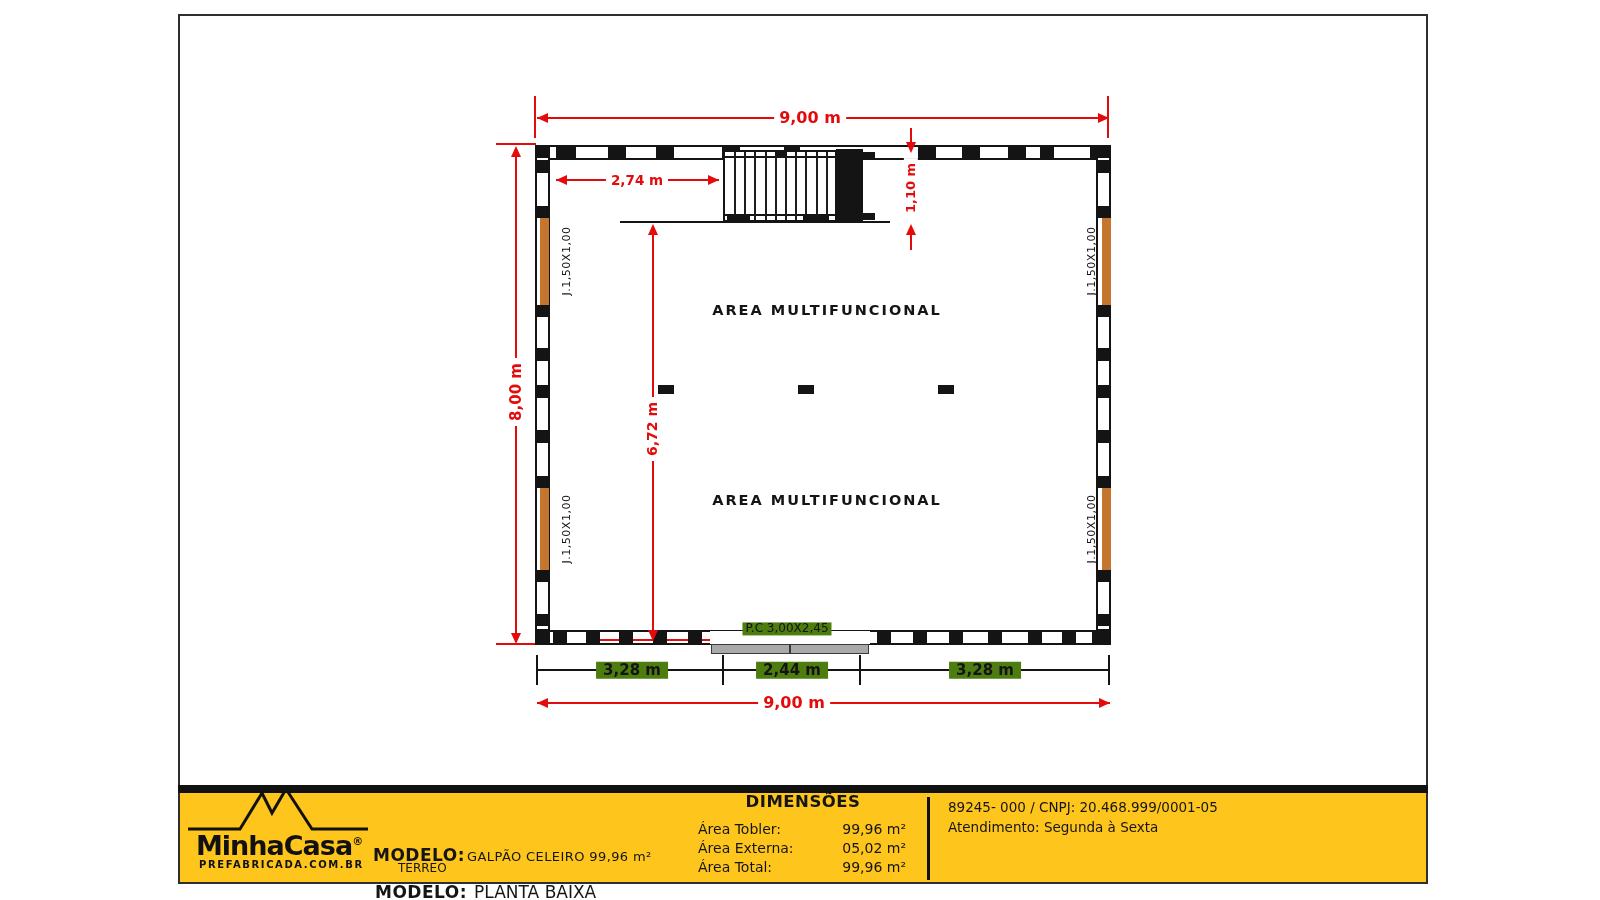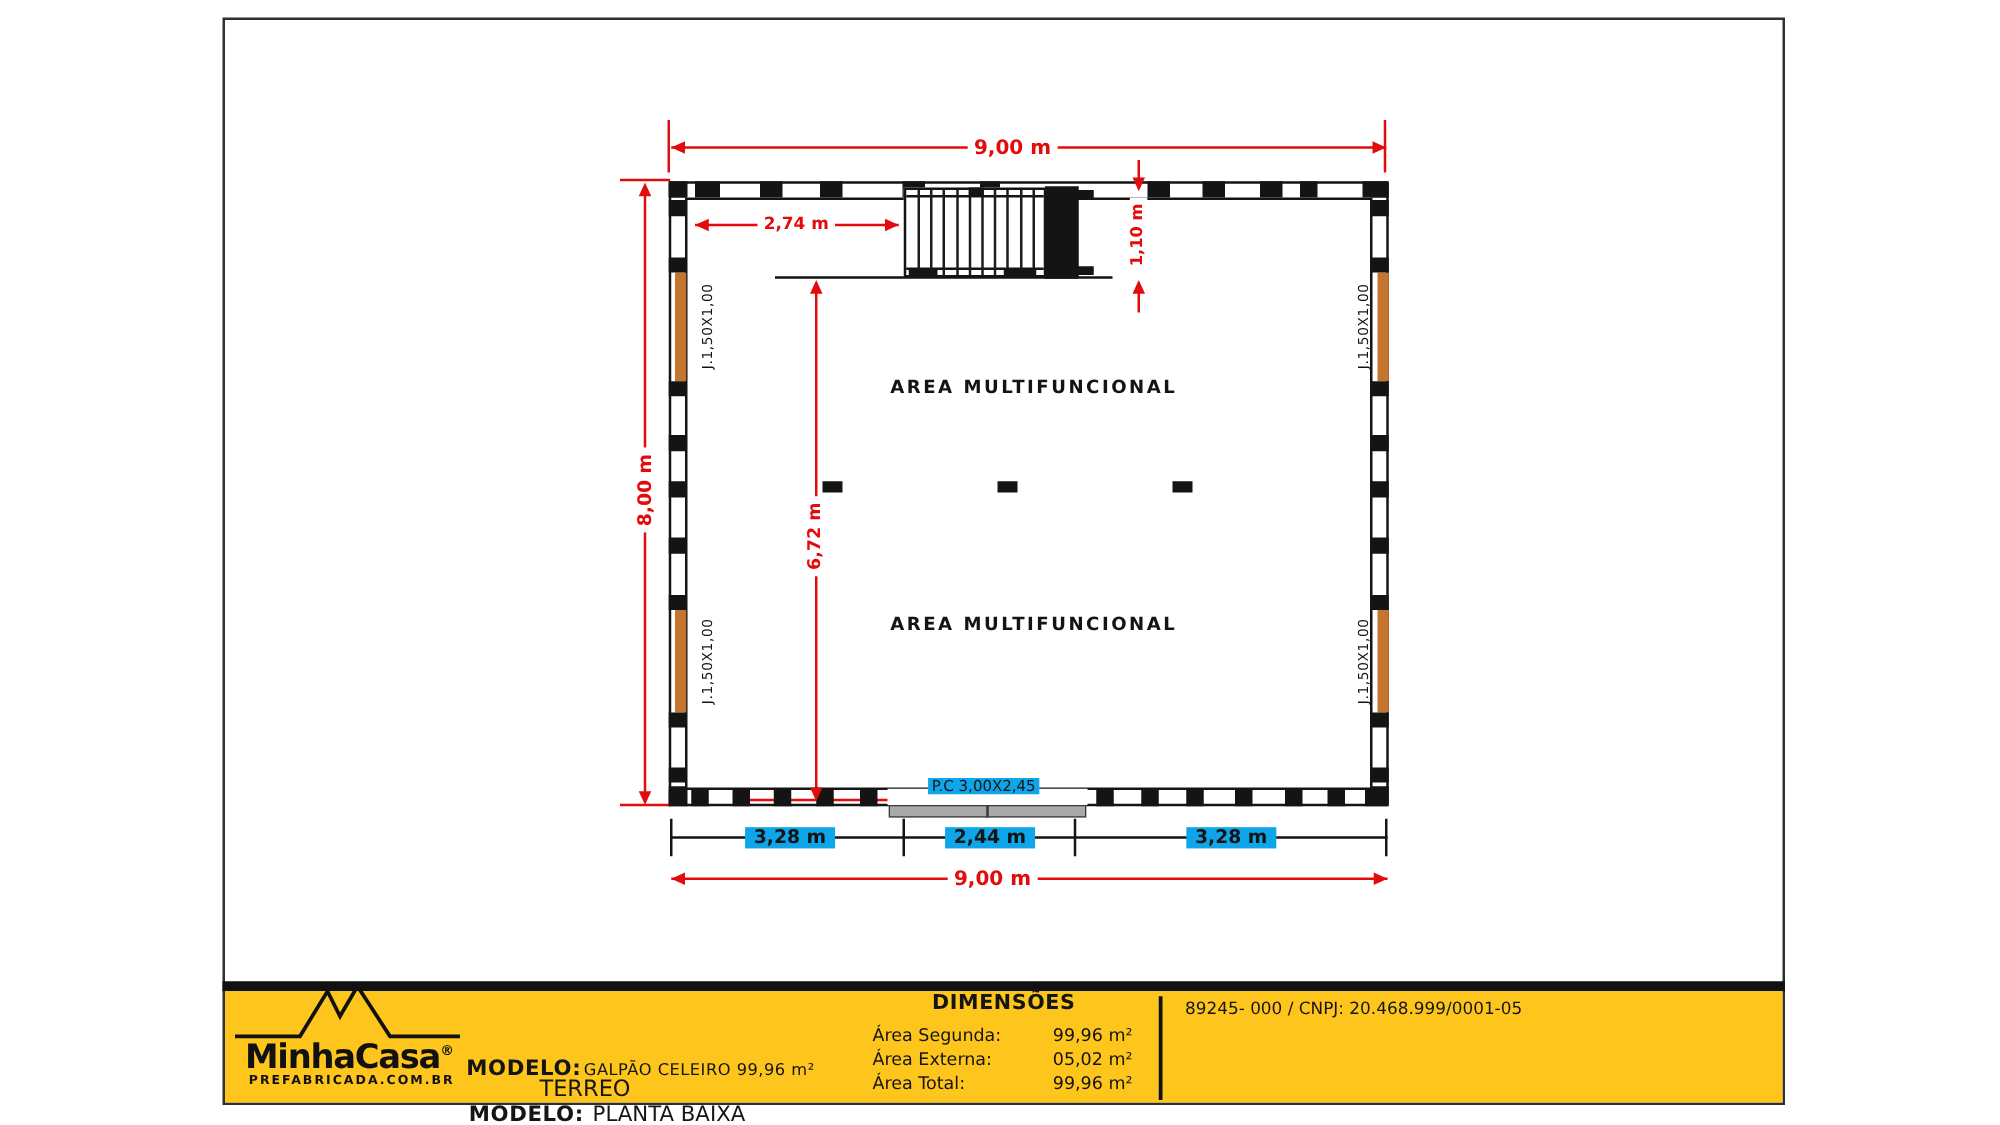--- a/index.html
+++ b/index.html
@@ -9,21 +9,21 @@
     font-family:"DejaVu Sans","Liberation Sans",sans-serif;}
   #canvas{position:absolute;left:0;top:0;width:1600px;height:900px;}
   .abs{position:absolute;box-sizing:border-box;}
   .ln{position:absolute;background:var(--ink);}
   .rln{position:absolute;background:var(--red);}
   .post{position:absolute;background:var(--ink);z-index:3;}
   .win{position:absolute;background:var(--win);z-index:3;}
   .tread{position:absolute;background:#1d1d1d;z-index:5;}
   .lblr{position:absolute;color:var(--red);font-weight:bold;background:#fff;white-space:nowrap;
         transform:translate(-50%,-50%);padding:0 5px;z-index:8;line-height:1.1;}
-  .lblk{position:absolute;color:var(--ink);font-weight:bold;background:#0ea5e9;white-space:nowrap;
+  .lblk{position:absolute;color:var(--ink);font-weight:bold;background:#4d7c0f;white-space:nowrap;
         transform:translate(-50%,-50%);padding:0 7px;z-index:8;line-height:1.1;text-align:center;}
   .vrot{transform:translate(-50%,-50%) rotate(-90deg) !important;}
   .ar{position:absolute;width:0;height:0;border:5px solid transparent;z-index:7;}
   .ar.l{border-left:0;border-right:11px solid var(--red);}
   .ar.r{border-right:0;border-left:11px solid var(--red);}
   .ar.u{border-top:0;border-bottom:11px solid var(--red);}
   .ar.d{border-bottom:0;border-top:11px solid var(--red);}
   .areatxt{position:absolute;color:var(--ink);font-weight:bold;font-size:14.5px;letter-spacing:2px;
         transform:translate(-50%,-50%);white-space:nowrap;z-index:6;}
   .winlbl{position:absolute;color:var(--ink);font-size:11px;letter-spacing:.5px;white-space:nowrap;
@@ -140,42 +140,43 @@
   <div class="site" style="left:199px;top:859px;">PREFABRICADA.COM.BR</div>
 
   <div class="modelo-row ftxt" style="left:373px;top:801px;">
     <span class="biglab">MODELO:</span>
     <span style="font-size:13px;letter-spacing:.4px;margin-left:2px;">GALPÃO CELEIRO 99,96 m²</span>
   </div>
   <div class="modelo-row ftxt" style="left:375px;top:838px;">
     <span class="biglab">MODELO:</span>
     <span style="font-size:17px;margin-left:7px;">PLANTA BAIXA</span>
   </div>
-  <div class="abs ftxt" style="left:388px;top:861px;width:160px;text-align:center;font-size:18px;z-index:4;">TERREO</div>
+  <div class="abs ftxt" style="left:398px;top:861px;width:160px;text-align:left;font-size:12px;z-index:4;">TERREO</div>
 
   <div class="abs ftxt" style="left:697px;top:792px;width:212px;text-align:center;font-weight:bold;font-size:16.5px;letter-spacing:.5px;z-index:4;">DIMENSÕES</div>
   <div class="abs" style="left:698px;top:820px;width:208px;z-index:4;">
     <div class="dimrow ftxt">
-      <span>Área Segunda:</span>
+      <span>Área Tobler:</span>
       <span>99,96 m²</span>
     </div>
     <div class="dimrow ftxt">
       <span>Área Externa:</span>
       <span>05,02 m²</span>
     </div>
     <div class="dimrow ftxt">
       <span>Área Total:</span>
       <span>99,96 m²</span>
     </div>
   </div>
 
   <div class="abs" style="left:927px;top:797px;width:3px;height:83px;background:#111;z-index:4;"></div>
 
   <div class="contact ftxt" style="left:948px;top:798px;">
     <div>89245- 000 / CNPJ: 20.468.999/0001-05</div>
+    <div>Atendimento: Segunda à Sexta</div>
   </div>
 
 <div class="post" style="left: 535px; top: 145px; width: 15px; height: 13px;"></div>
     <div class="post" style="left: 556px; top: 145px; width: 20px; height: 13px;"></div>
     <div class="post" style="left: 608px; top: 145px; width: 18px; height: 13px;"></div>
     <div class="post" style="left: 656px; top: 145px; width: 18px; height: 13px;"></div>
     <div class="post" style="left: 722px; top: 145px; width: 18px; height: 13px;"></div>
     <div class="post" style="left: 784px; top: 145px; width: 16px; height: 13px;"></div>
     <div class="post" style="left: 918px; top: 145px; width: 18px; height: 13px;"></div>
     <div class="post" style="left: 962px; top: 145px; width: 18px; height: 13px;"></div>

